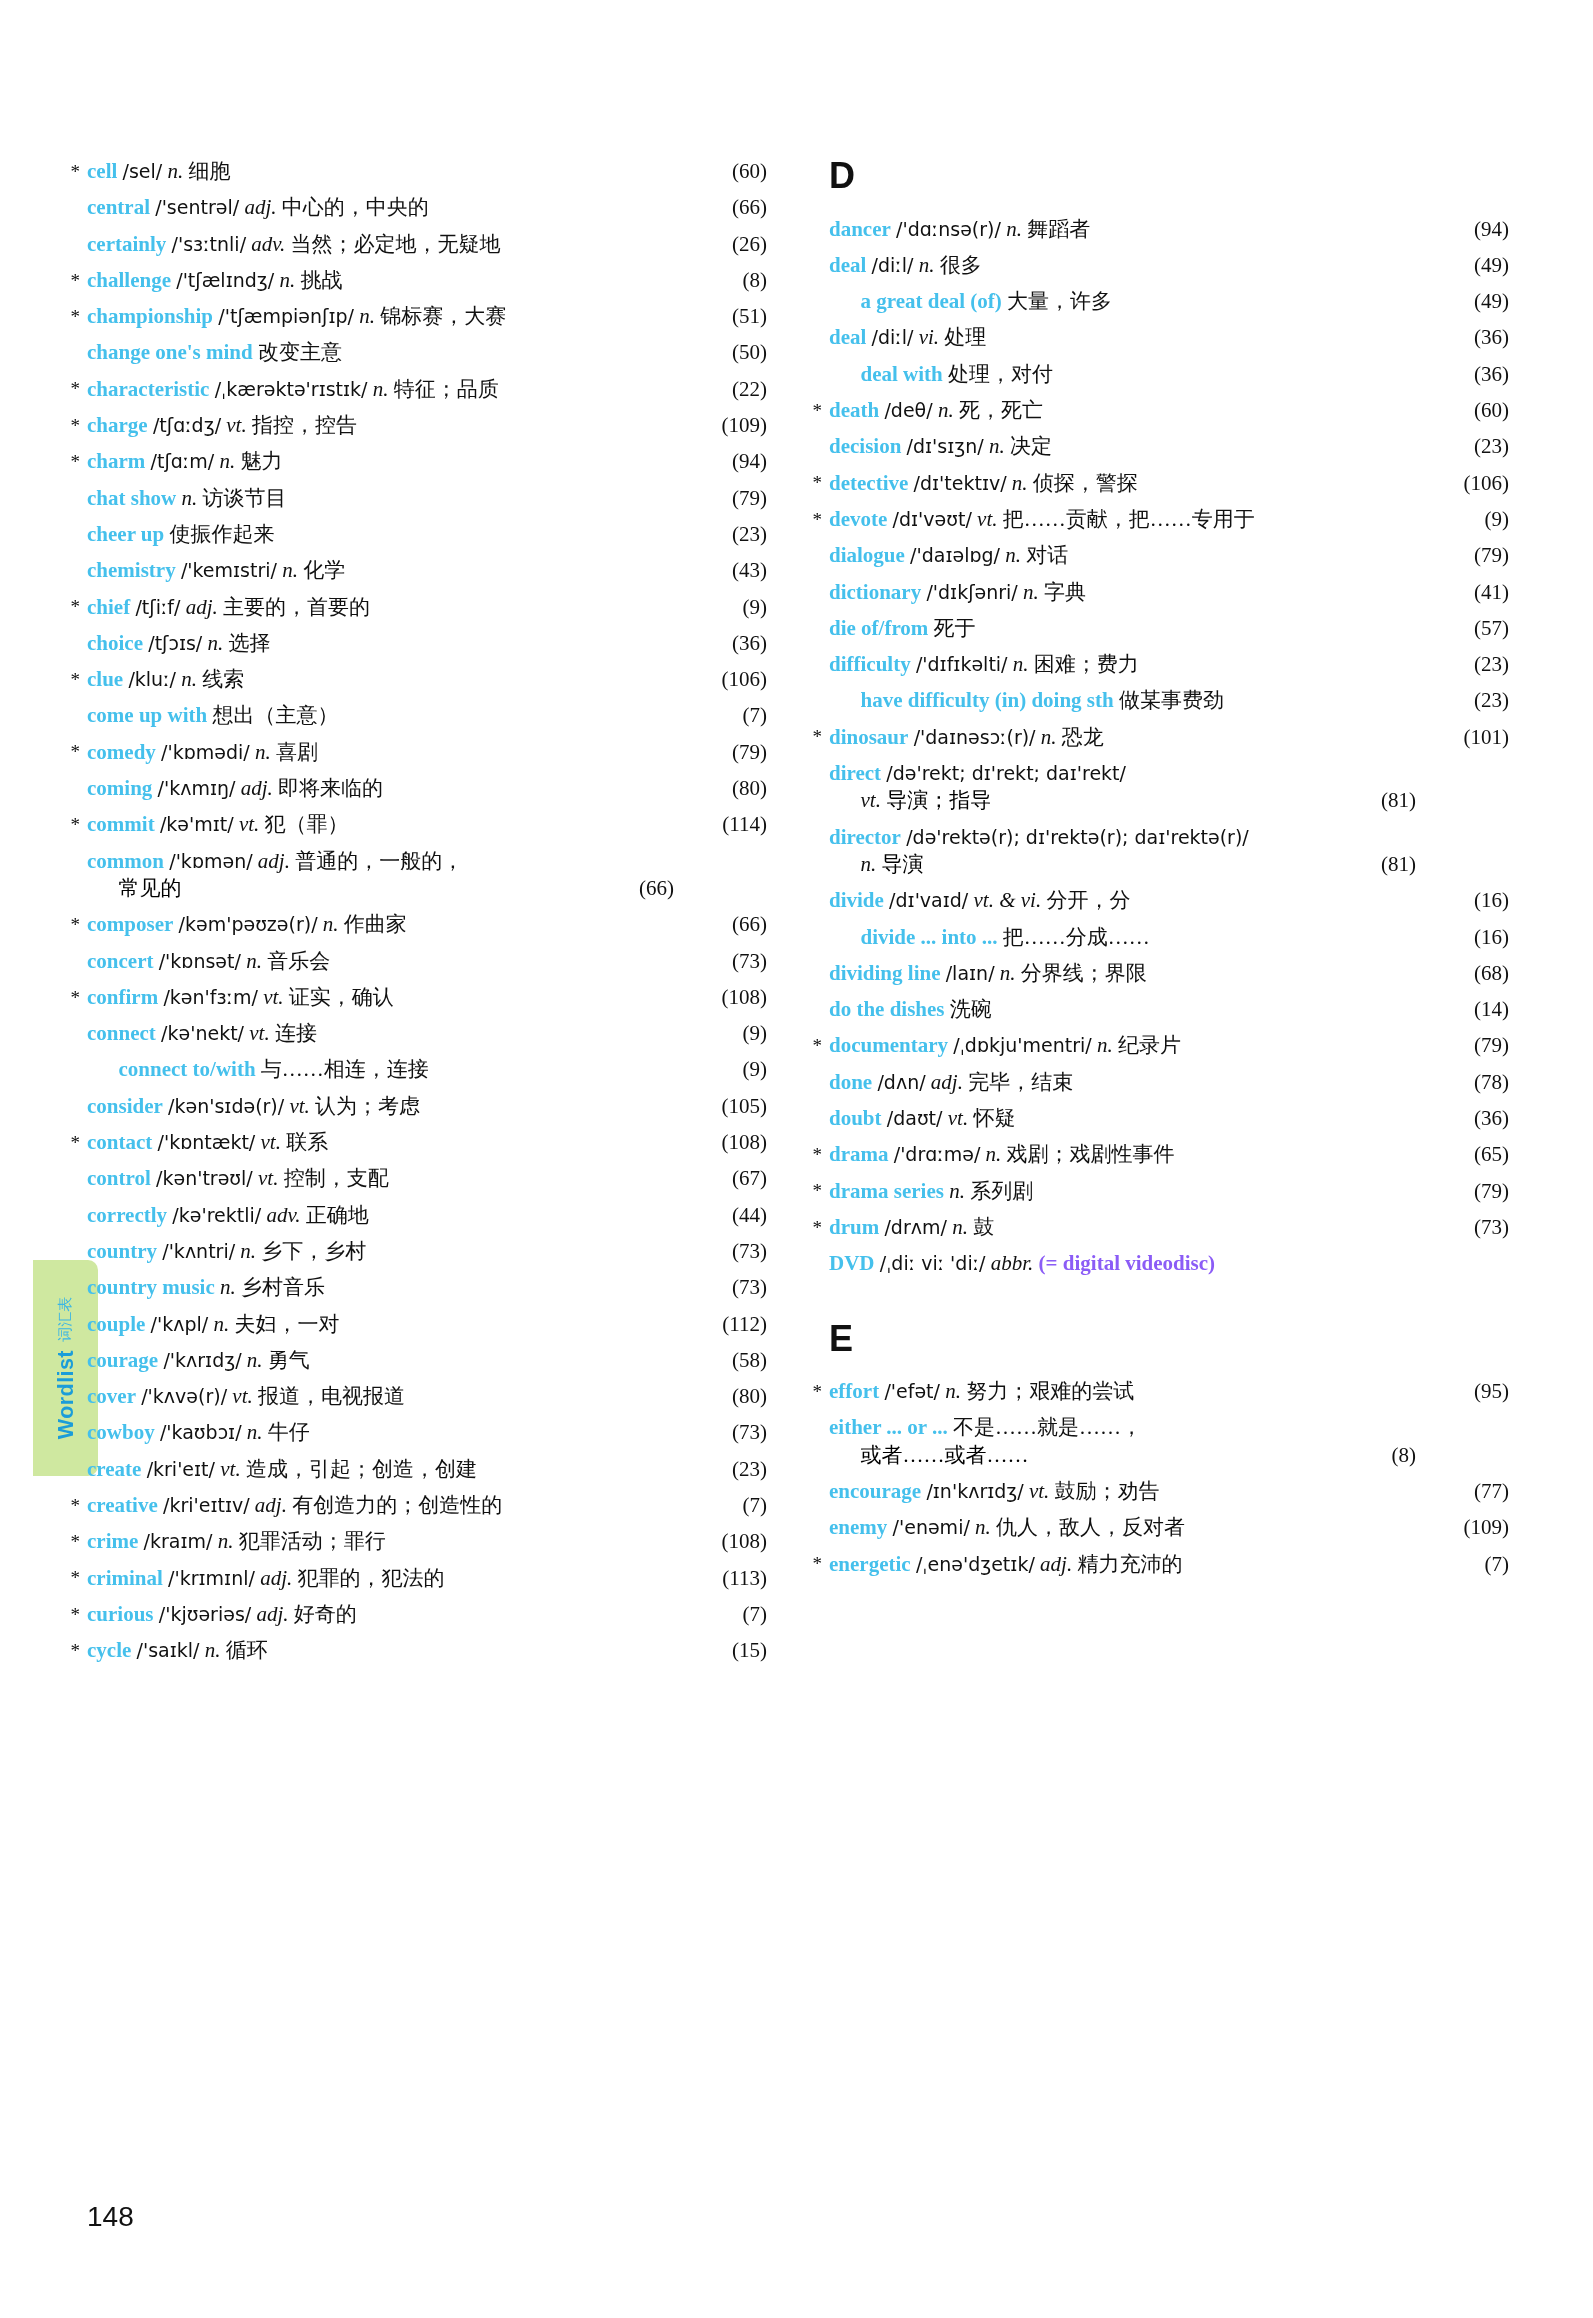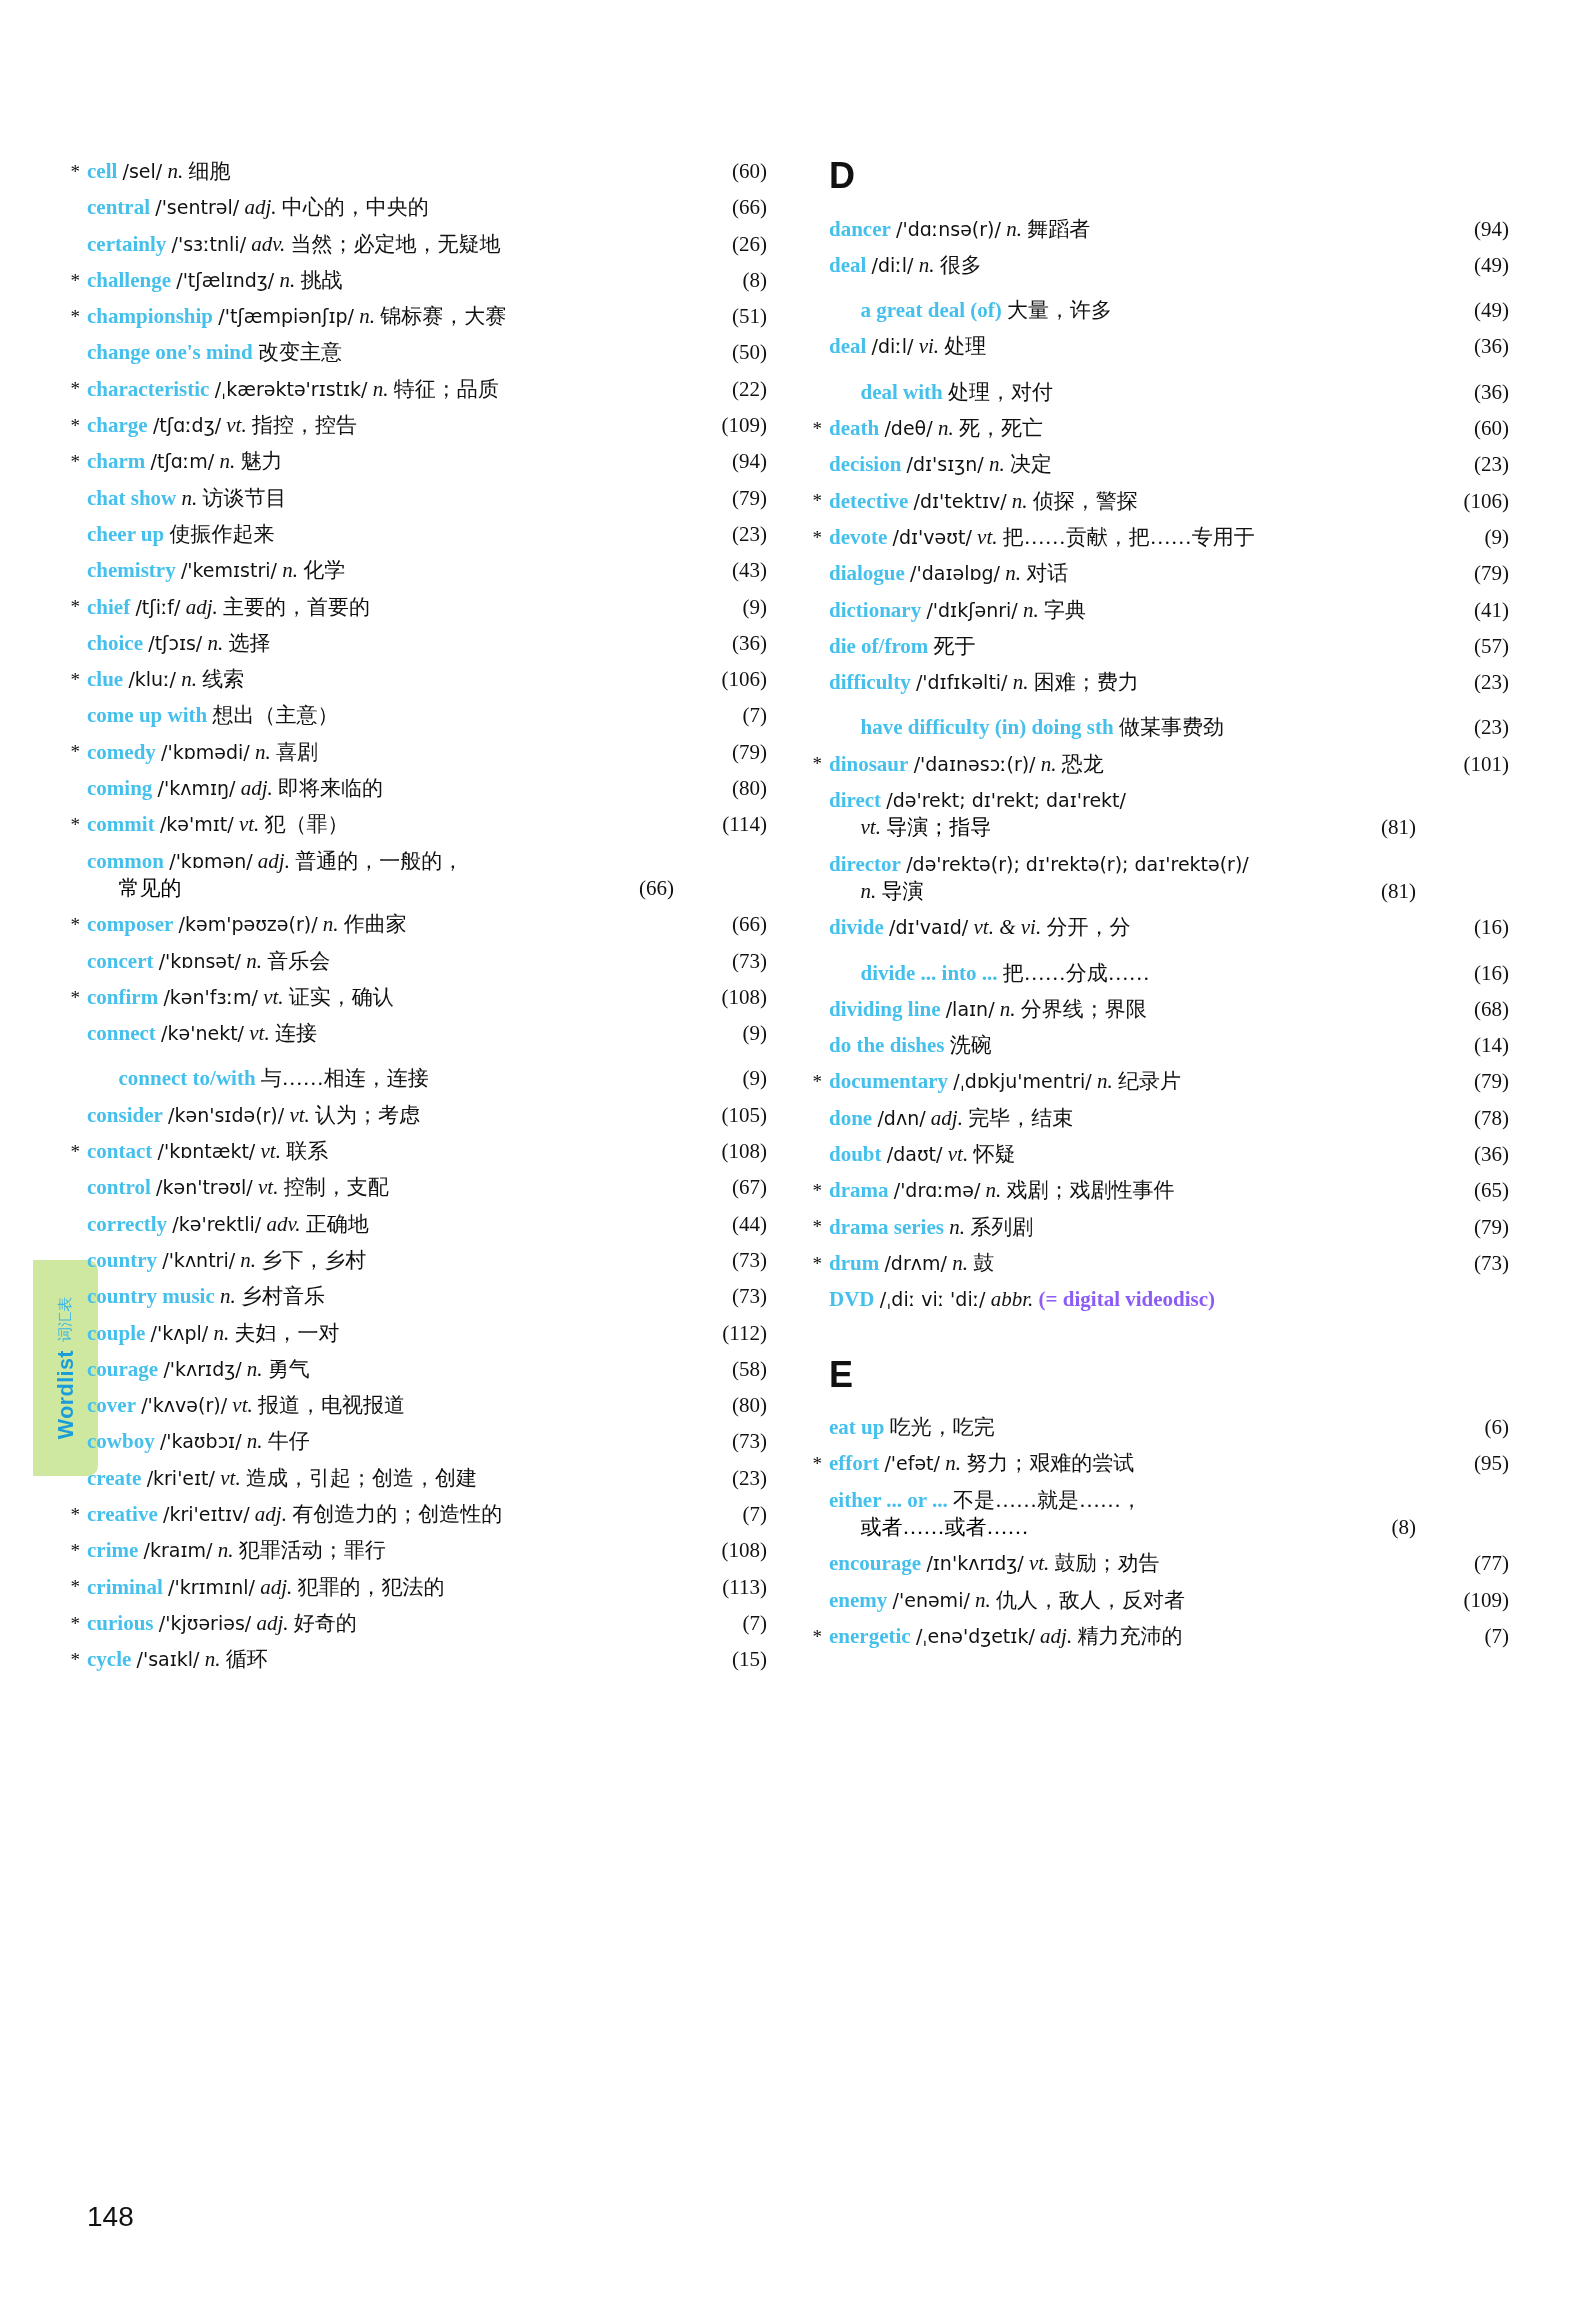--- a/index.html
+++ b/index.html
@@ -86,21 +86,20 @@
   }
   .entry .star {
     position: absolute;
     left: -16.6px;
     top: 1.7px;
     font-size: 19px;
     color: #111;
   }
   .entry.sub {
     padding-left: 31.5px;
-    margin-top: 18px;
   }
   .hw {
     color: #45c0ec;
     font-family: "Liberation Serif", serif;
     font-weight: bold;
   }
   .hw-blue {
     color: #8b5cf6;
     font-weight: bold;
   }
@@ -222,21 +221,20 @@
       <div class="entry"><span class="hw">dividing line</span> <span class="ipa">/laɪn/</span> <span class="pos">n.</span> <span class="zh">分界线；界限</span><span class="pg">(68)</span></div>
       <div class="entry"><span class="hw">do the dishes</span> <span class="zh">洗碗</span><span class="pg">(14)</span></div>
       <div class="entry"><span class="star">*</span><span class="hw">documentary</span> <span class="ipa">/ˌdɒkju'mentri/</span> <span class="pos">n.</span> <span class="zh">纪录片</span><span class="pg">(79)</span></div>
       <div class="entry"><span class="hw">done</span> <span class="ipa">/dʌn/</span> <span class="pos">adj.</span> <span class="zh">完毕，结束</span><span class="pg">(78)</span></div>
       <div class="entry"><span class="hw">doubt</span> <span class="ipa">/daʊt/</span> <span class="pos">vt.</span> <span class="zh">怀疑</span><span class="pg">(36)</span></div>
       <div class="entry"><span class="star">*</span><span class="hw">drama</span> <span class="ipa">/'drɑːmə/</span> <span class="pos">n.</span> <span class="zh">戏剧；戏剧性事件</span><span class="pg">(65)</span></div>
       <div class="entry"><span class="star">*</span><span class="hw">drama series</span> <span class="pos">n.</span> <span class="zh">系列剧</span><span class="pg">(79)</span></div>
       <div class="entry"><span class="star">*</span><span class="hw">drum</span> <span class="ipa">/drʌm/</span> <span class="pos">n.</span> <span class="zh">鼓</span><span class="pg">(73)</span></div>
       <div class="entry"><span class="hw">DVD</span> <span class="ipa">/ˌdiː viː 'diː/</span> <span class="pos">abbr.</span> <span class="hw-blue">(= digital videodisc)</span></div>
       <div class="letter spaced">E</div>
-      <div class="entry"><span class="hw">eat up</span> <span class="zh">吃光，吃完</span><span class="pg">(6)</span></div>
       <div class="entry"><span class="star">*</span><span class="hw">effort</span> <span class="ipa">/'efət/</span> <span class="pos">n.</span> <span class="zh">努力；艰难的尝试</span><span class="pg">(95)</span></div>
       <div class="entry"><span class="hw">either ... or ...</span> <span class="zh">不是……就是……，</span><span class="cont"><span>或者……或者……</span><span class="pg">(8)</span></span></div>
       <div class="entry"><span class="hw">encourage</span> <span class="ipa">/ɪn'kʌrɪdʒ/</span> <span class="pos">vt.</span> <span class="zh">鼓励；劝告</span><span class="pg">(77)</span></div>
       <div class="entry"><span class="hw">enemy</span> <span class="ipa">/'enəmi/</span> <span class="pos">n.</span> <span class="zh">仇人，敌人，反对者</span><span class="pg">(109)</span></div>
       <div class="entry"><span class="star">*</span><span class="hw">energetic</span> <span class="ipa">/ˌenə'dʒetɪk/</span> <span class="pos">adj.</span> <span class="zh">精力充沛的</span><span class="pg">(7)</span></div>
     </div>
 
   <div class="folio">148</div>
 </div>
 

